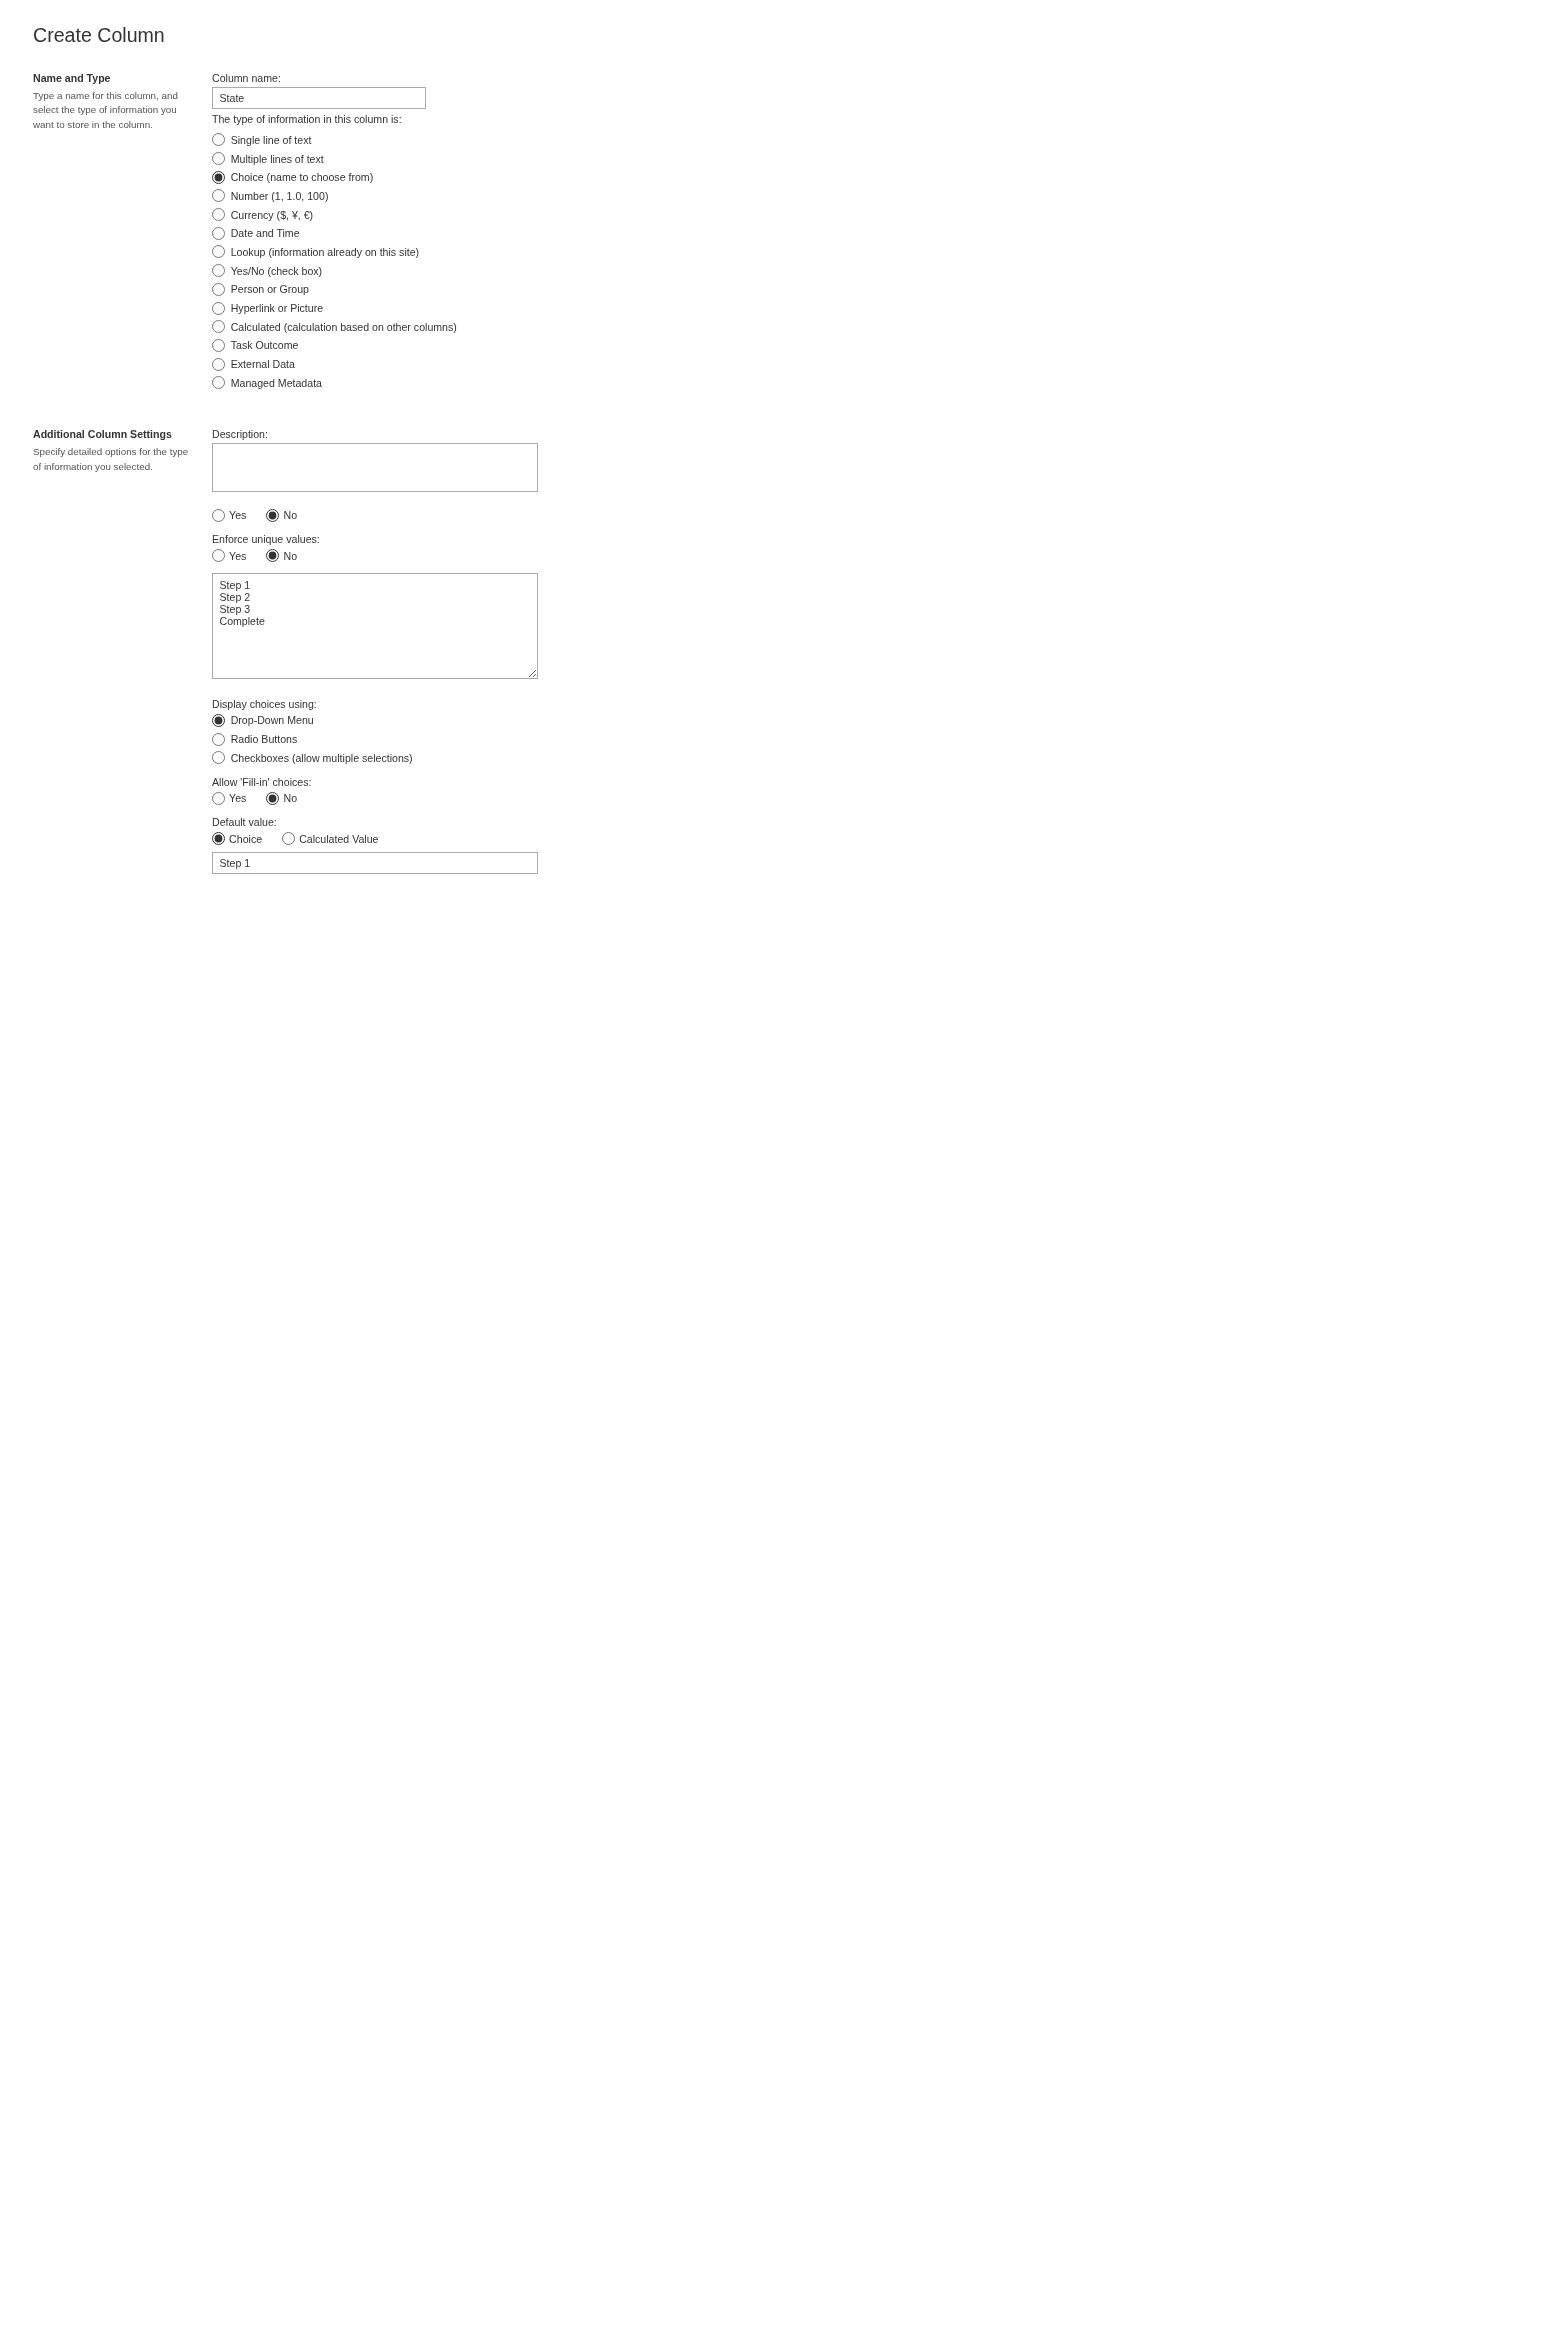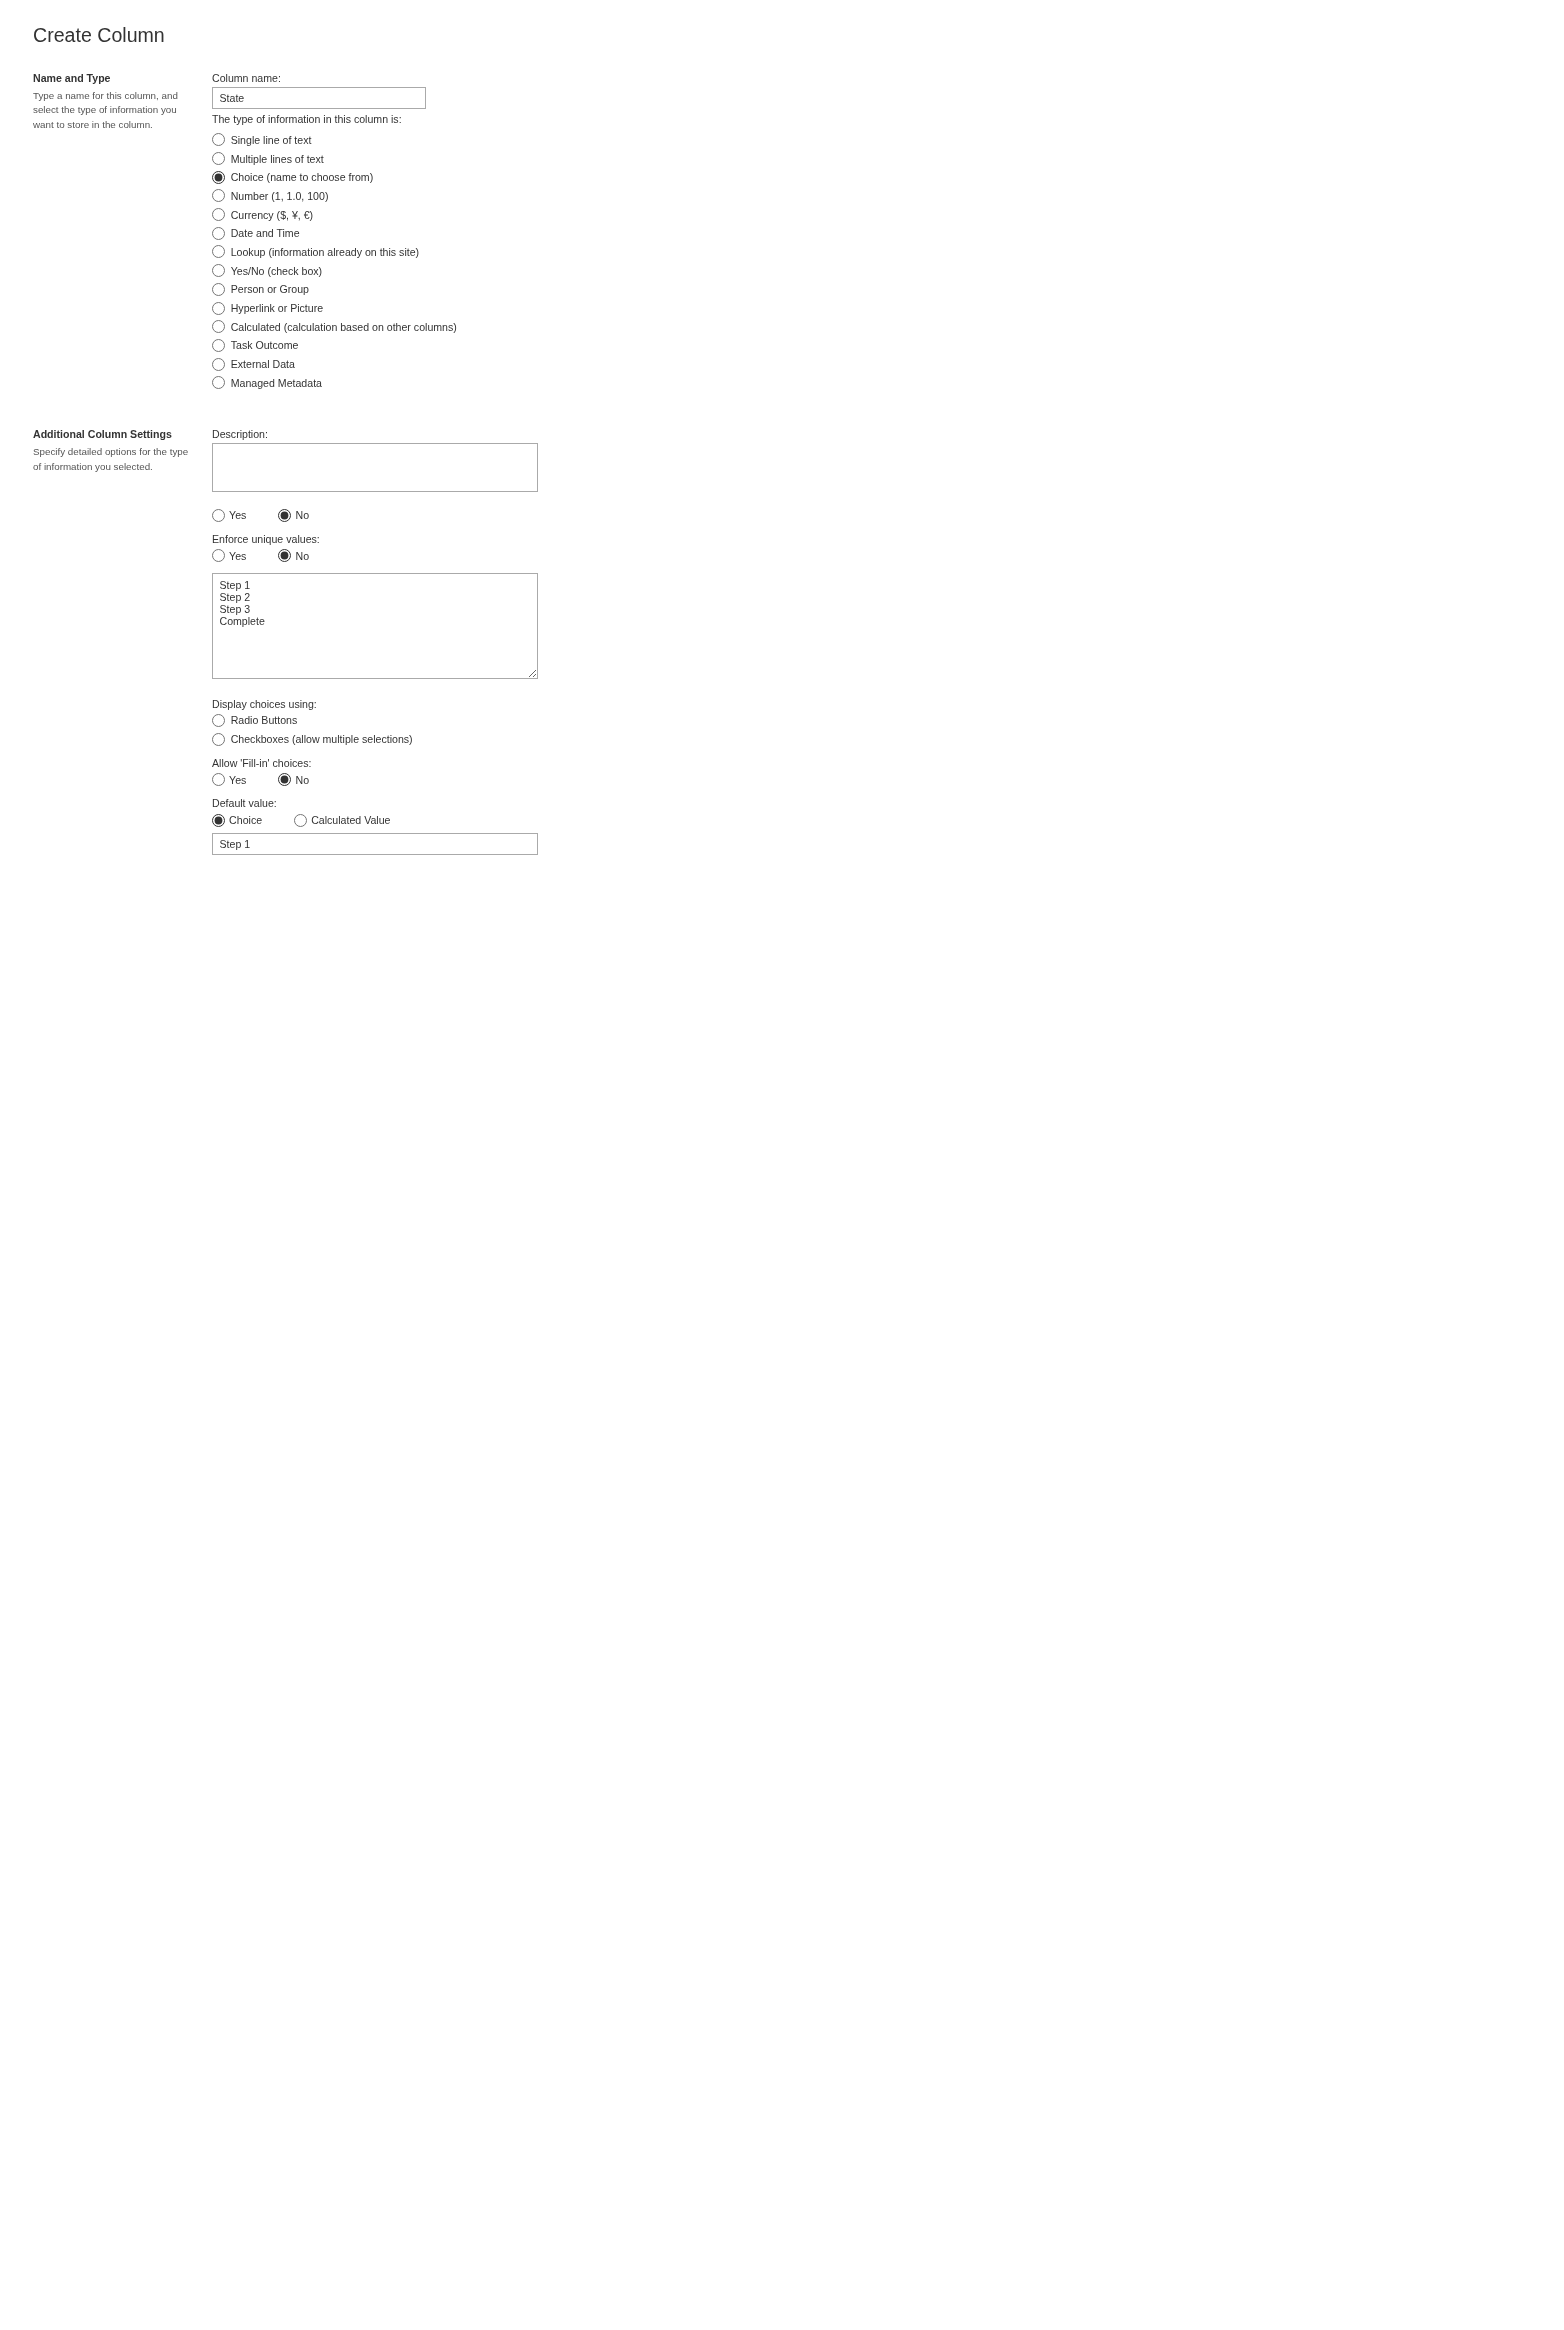--- a/index.html
+++ b/index.html
@@ -86,21 +86,21 @@
     .require-section {
       margin-bottom: 11.4px;
     }
     .require-label {
       font-size: 10.6px;
       color: #333;
       margin-bottom: 4.1px;
     }
     .inline-radio-group {
       display: flex;
-      gap: 32px;
+      gap: 20px;
     }
     .inline-radio-option {
       display: flex;
       align-items: center;
       font-size: 10.6px;
     }
     .inline-radio-option input[type="radio"] {
       margin-right: 4.1px;
       accent-color: #333;
     }
@@ -243,20 +243,24 @@
     <textarea class="choices-textarea" id="choices-input" style="">Step 1
 Step 2
 Step 3
 Complete</textarea>
 
     
     <div class="require-section">
       <div class="require-label">Display choices using:</div>
       <div id="display-options">
           <div class="radio-option">
+            <input type="radio" name="display-choices" id="display-dropdown" value="display-dropdown" checked="" style="">
+            <label for="display-dropdown">Drop-Down Menu</label>
+          </div>
+          <div class="radio-option">
             <input type="radio" name="display-choices" id="display-radio" value="display-radio" style="">
             <label for="display-radio">Radio Buttons</label>
           </div>
           <div class="radio-option">
             <input type="radio" name="display-choices" id="display-checkbox" value="display-checkbox" style="">
             <label for="display-checkbox">Checkboxes (allow multiple selections)</label>
           </div>
         </div>
     </div>
 

